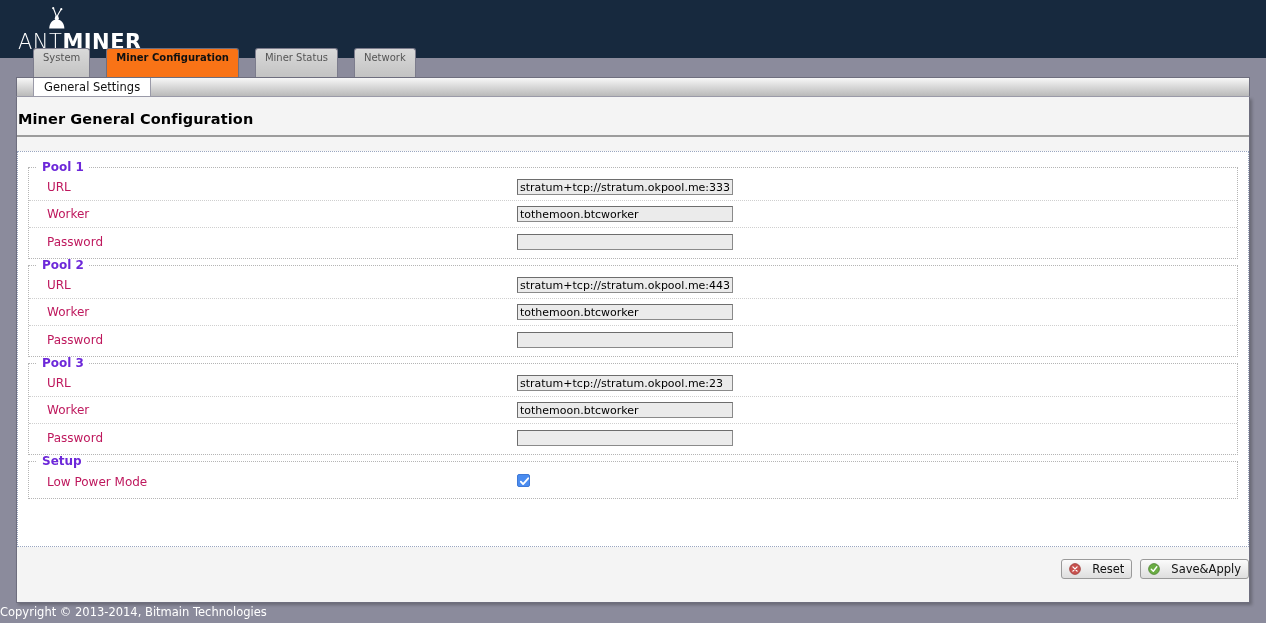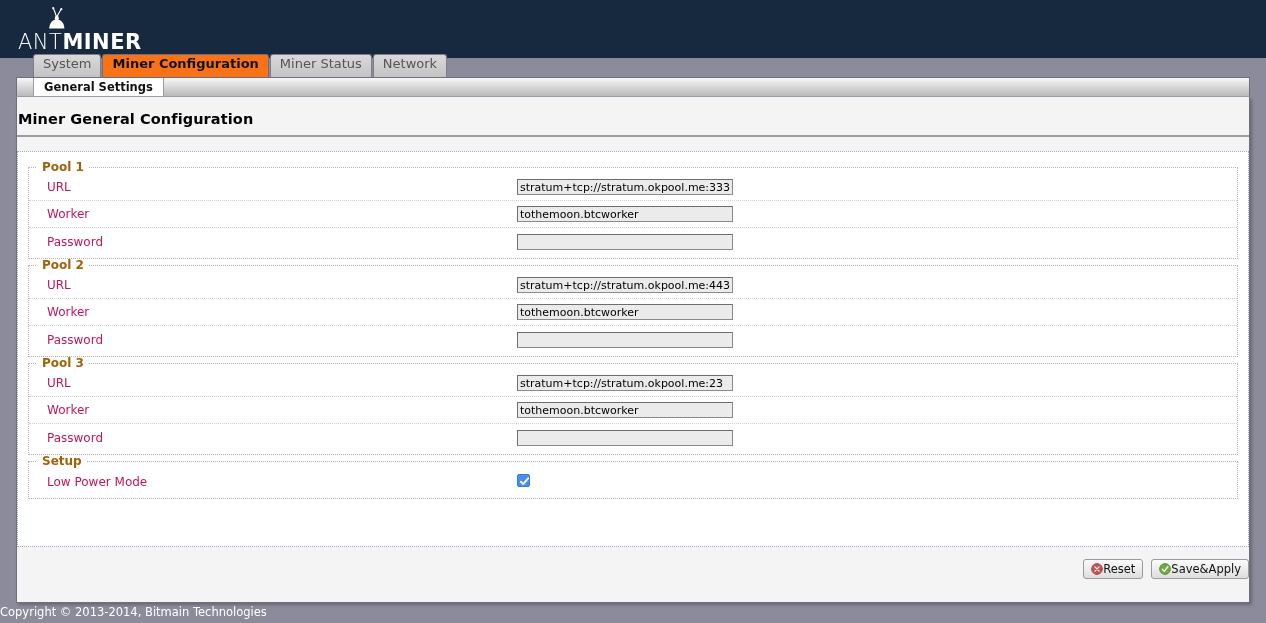--- a/index.html
+++ b/index.html
@@ -55,25 +55,25 @@
     height: 19px;
     padding-left: 33px;
     background: #8b8b9c;
   }
   .tabs {
     display: flex;
     align-items: flex-end;
     height: 19px;
   }
   .tab {
-    height: 23px;
+    height: 29px;
     line-height: 17px;
     padding: 0 9px;
-    margin-right: 1px;
-    font-size: 13px;
+    margin-right: 16px;
+    font-size: 10px;
     color: #555555;
     background: linear-gradient(to bottom, #d9d9d9 0%, #c3c3c3 100%);
     border: 1px solid #7c7c8c;
     border-bottom: none;
     border-radius: 3px 3px 0 0;
     box-sizing: border-box;
     white-space: nowrap;
   }
   .tab.active {
     color: #111111;
@@ -90,21 +90,21 @@
     background: linear-gradient(to bottom, #f7f7f7 0%, #b9b9b9 100%);
     border: 1px solid #6e6e7e;
     border-bottom: 1px solid #9a9aa8;
     box-sizing: border-box;
     display: flex;
     align-items: stretch;
     padding-left: 16px;
   }
   .subtab {
     font-size: 11.5px;
-    font-weight: 700;
+    font-weight: 400;
     line-height: 18px;
     padding: 0 10px;
     color: #111;
     background: #ffffff;
     border-left: 1px solid #9a9aa8;
     border-right: 1px solid #9a9aa8;
     box-sizing: border-box;
     white-space: nowrap;
   }
 
@@ -144,21 +144,21 @@
   fieldset.pool {
     border: 1px dotted #b5b5b5;
     margin: 0 0 0 0;
     padding: 0 0 3px 0;
     box-sizing: border-box;
   }
   fieldset.pool + fieldset.pool { margin-top: -1px; }
   legend {
     font-size: 12px;
     font-weight: 700;
-    color: #a16207;
+    color: #6d28d9;
     padding: 0 5px;
     margin-left: 8px;
   }
   .row {
     display: flex;
     align-items: center;
     height: 27px;
     border-bottom: 1px dotted #cfcfcf;
     padding-left: 18px;
     box-sizing: border-box;
@@ -203,21 +203,21 @@
   .btnbar {
     display: flex;
     justify-content: flex-end;
     align-items: center;
     padding-top: 12px;
     gap: 8px;
   }
   .btn {
     display: inline-flex;
     align-items: center;
-    gap: 0;
+    gap: 11px;
     height: 20px;
     padding: 0 7px;
     font-size: 11.5px;
     color: #111;
     background: linear-gradient(to bottom, #fbfbfb 0%, #dedede 100%);
     border: 1px solid #9a9a9a;
     border-radius: 3px;
     box-sizing: border-box;
     cursor: pointer;
   }

